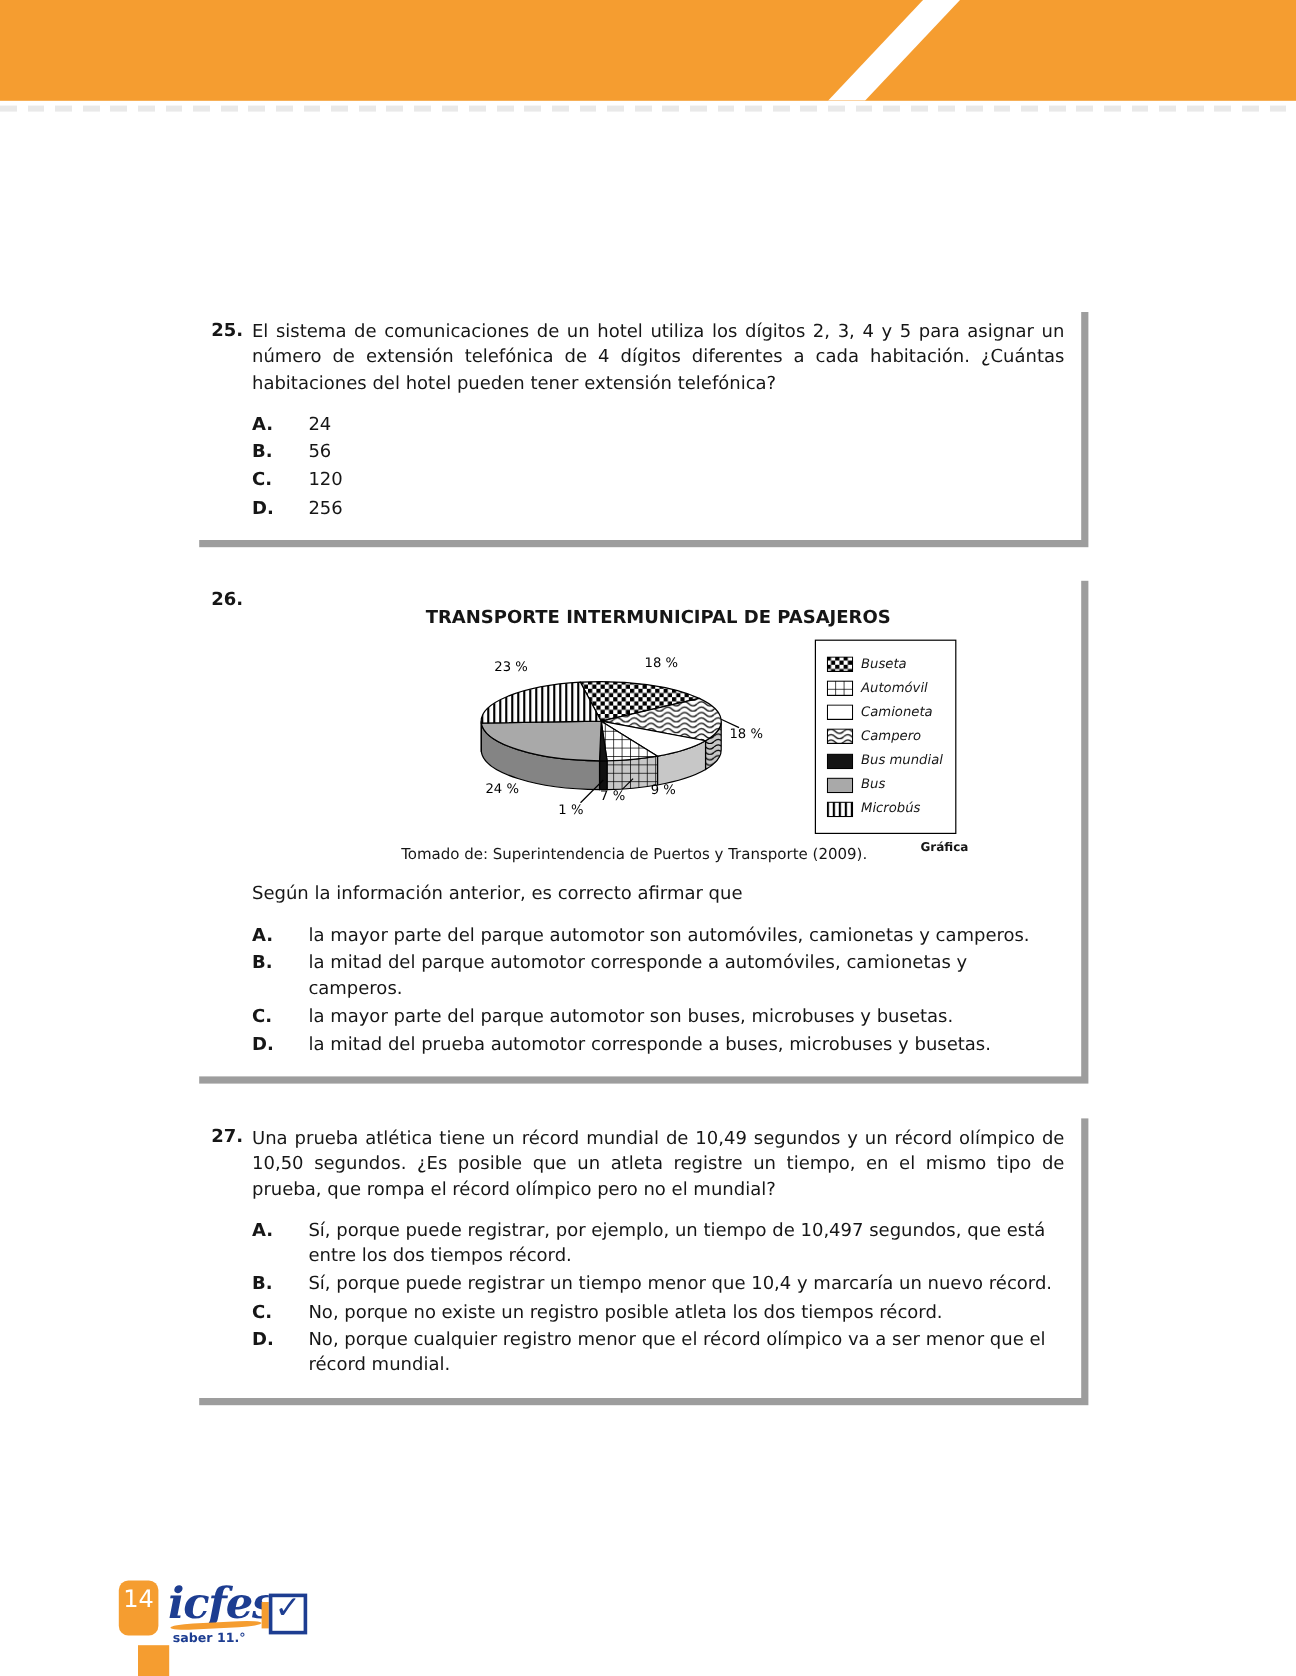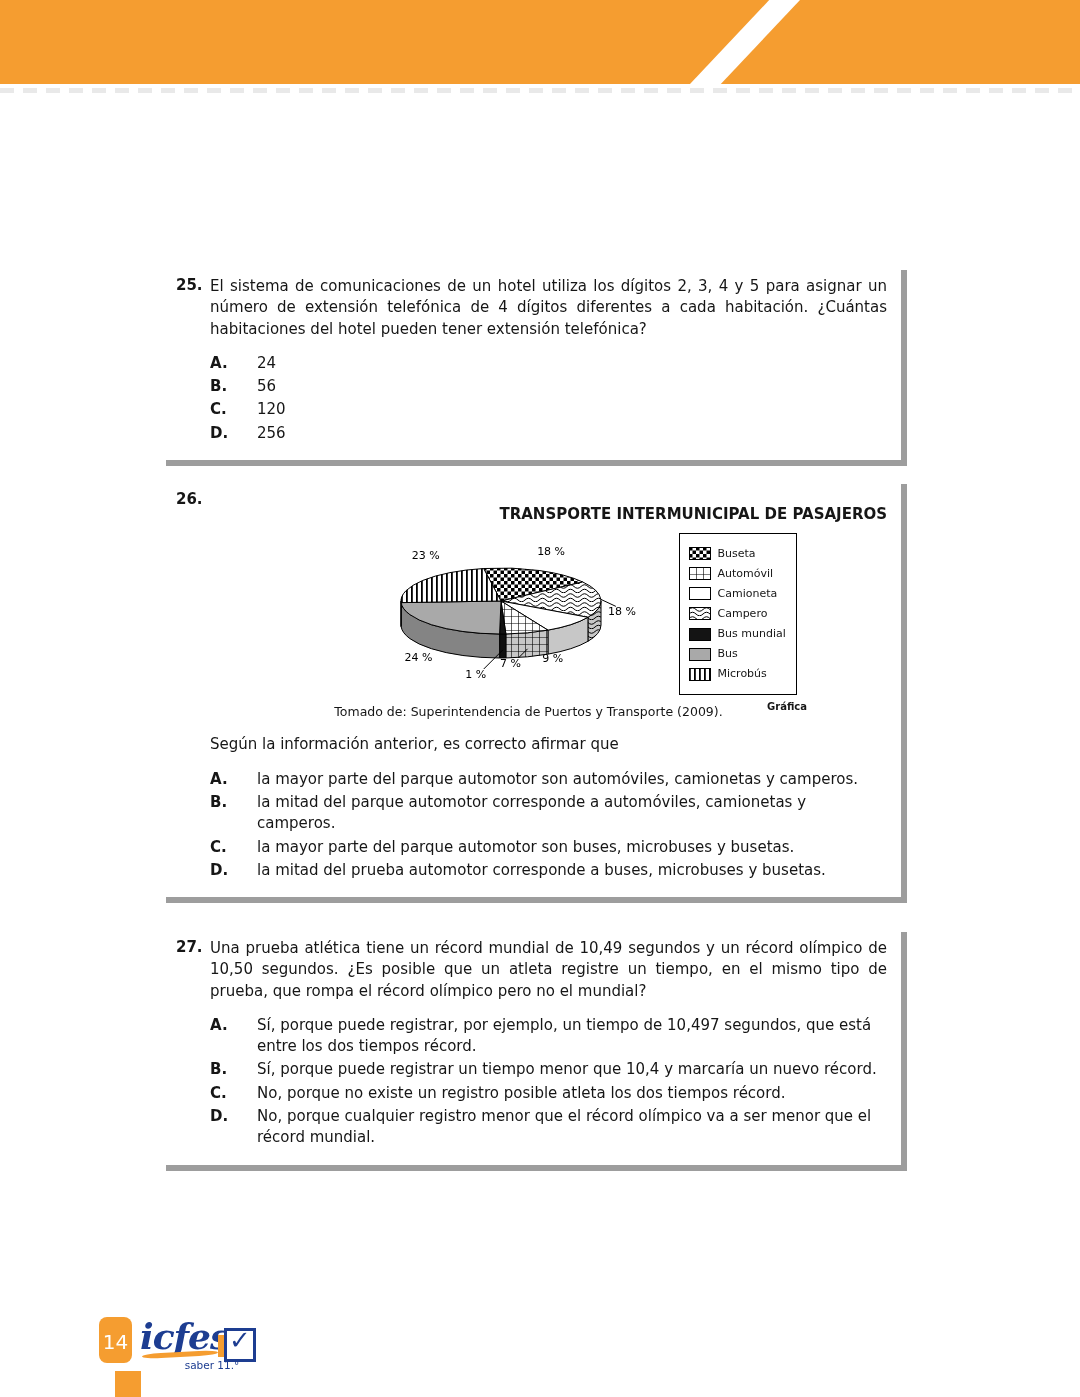--- a/index.html
+++ b/index.html
@@ -10,55 +10,55 @@
   .band{position:absolute;left:0;top:0;width:1080px;height:84px;background:#F59D30;}
   .band-gap{position:absolute;left:690px;top:0;width:110px;height:84px;background:#fff;
             clip-path:polygon(0% 100%,72% 0%,100% 0%,28% 100%);}
   .band-ticks{position:absolute;left:0;top:88px;width:1080px;height:5px;
               background:repeating-linear-gradient(90deg,#e9e9e9 0 14px,transparent 14px 23px);}
 
   
   .qcard{position:absolute;left:160px;width:741px;background:#fff;
          box-shadow:6px 6px 0 #9d9d9d;box-sizing:border-box;
          padding:12px 14px 14px 10px;}
-  #card-25{top:264px;min-height:178px;}
+  #card-25{top:254px;min-height:178px;}
   #card-26{top:478px;min-height:396px;}
   #card-27{top:926px;min-height:194px;}
 
   .qrow{display:flex;align-items:flex-start;}
   .qnum{width:40px;flex:0 0 40px;font-weight:bold;font-size:15px;padding-left:6px;box-sizing:border-box;}
   .qbody{flex:1;font-size:15px;line-height:1.42;}
   .qtext{text-align:justify;margin:0;}
   .opts{margin-top:13px;}
   .opt{display:flex;margin:2px 0;line-height:1.42;}
   .opt .letter{width:47px;flex:0 0 47px;font-weight:bold;}
   .opt .otext{flex:1;}
 
   
   .chart{margin:14px 0 4px;}
-  .chart-title{text-align:right;font-weight:bold;font-size:15px;margin:0 0 8px 0;}
+  .chart-title{text-align:center;font-weight:bold;font-size:15px;margin:0 0 8px 0;}
   .chart-row{display:flex;justify-content:center;align-items:center;gap:18px;}
   #pie-svg text{font-family:"DejaVu Sans",sans-serif;}
-  .legend{border:1px solid #000;background:#fff;padding:7px 9px;width:118px;box-sizing:border-box;}
+  .legend{border:1px solid #000;background:#fff;padding:7px 9px;width:118px;box-sizing:border-box;font-style:italic;}
   .legend-row{display:flex;align-items:center;gap:7px;margin:4.5px 0;}
   .legend-label{font-size:11px;white-space:nowrap;}
   .chart-src{position:relative;text-align:center;font-size:12.5px;margin-top:8px;padding-right:40px;}
   .chart-caption{position:absolute;right:80px;top:-3px;font-weight:bold;font-size:10px;}
   .stem{margin:14px 0 0 0;text-align:justify;}
 
   
   .page-tab{position:absolute;left:99px;top:1317px;width:33px;height:46px;background:#F59D30;
-            border-radius:8px;color:#fff;font-size:20px;text-align:center;padding-top:13px;box-sizing:border-box;}
+            border-radius:8px;color:#fff;font-size:20px;text-align:center;padding-top:3px;box-sizing:border-box;}
   .bottom-bar{position:absolute;left:115px;top:1371px;width:26px;height:26px;background:#F59D30;}
   .brand{position:absolute;left:140px;top:1318px;width:120px;}
   .brand-name{font-family:"DejaVu Serif","Liberation Serif",serif;font-style:italic;font-weight:bold;
               color:#1d3d91;font-size:36px;line-height:1;letter-spacing:-1px;}
   .brand-swoosh{width:76px;height:5px;background:#F59D30;border-radius:50%/100%;margin:-2px 0 2px 2px;
                 transform:rotate(-3deg);}
-  .brand-sub{color:#1d3d91;font-size:10.5px;font-weight:normal;margin-left:24px;text-align:center;}
+  .brand-sub{color:#1d3d91;font-size:10.5px;font-weight:bold;margin-left:4px;}
   .brand-mark{position:absolute;left:218px;top:1328px;width:40px;height:36px;}
   .mark-orange{position:absolute;left:0;top:7px;width:10px;height:22px;background:#F59D30;}
   .mark-box{position:absolute;left:6px;top:0;width:26px;height:28px;background:#fff;border:3px solid #1d3d91;}
   .mark-check{position:absolute;left:11px;top:-1px;color:#1d3d91;font-size:26px;font-weight:bold;line-height:1;}
 </style>
 </head>
 <body>
 
 <div class="page">
 

